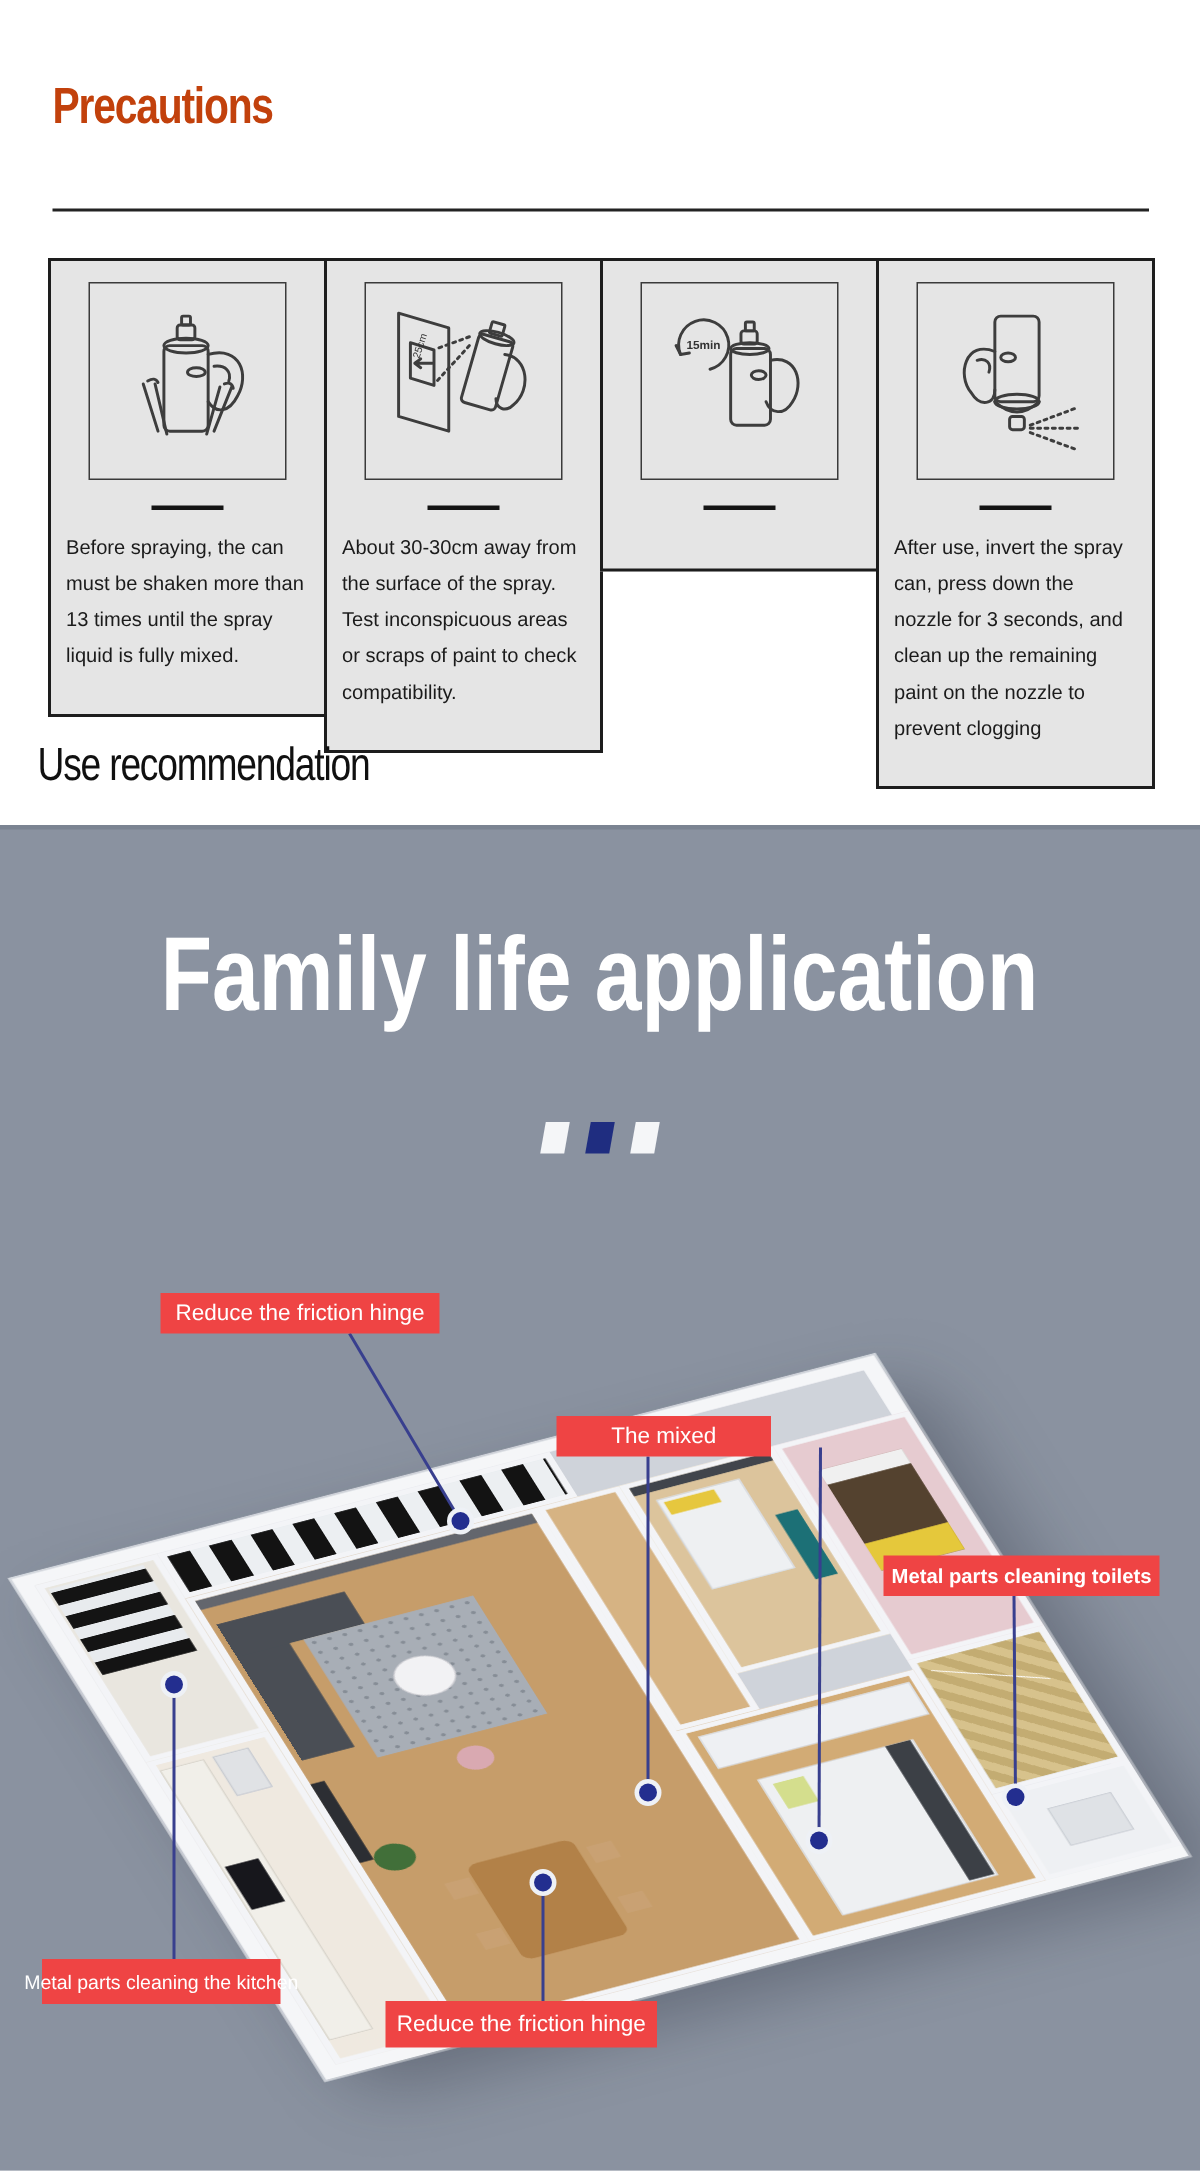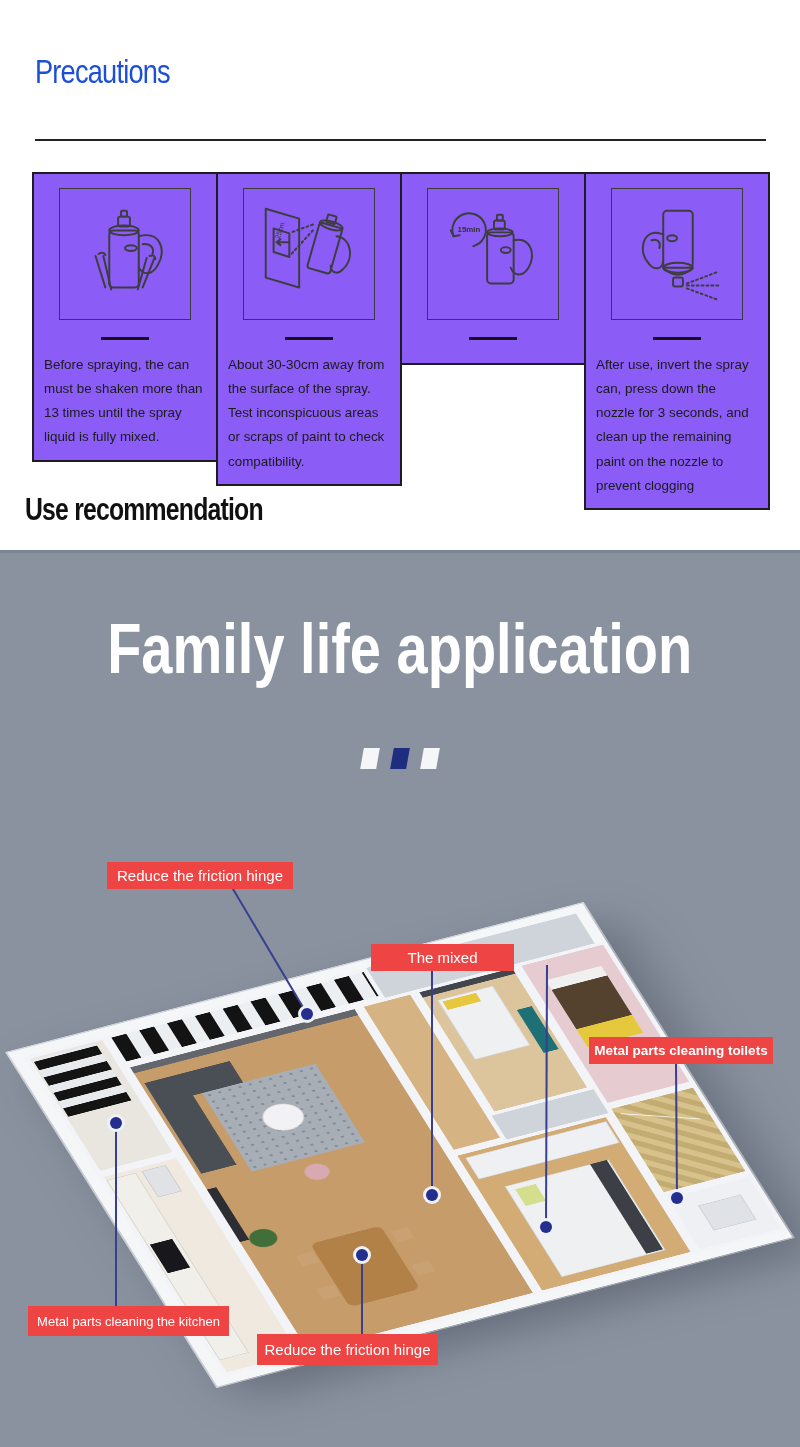--- a/index.html
+++ b/index.html
@@ -1,31 +1,31 @@
 <!DOCTYPE html>
 <html><head>
 <meta charset="utf-8">
 <style>
   html,body{margin:0;padding:0;}
   body{width:800px;height:1447px;background:#ffffff;font-family:"Liberation Sans",sans-serif;position:relative;overflow:hidden;}
 
   
   .white-section{position:relative;width:800px;height:550px;background:#ffffff;}
-  .h-precautions{position:absolute;left:35px;top:52px;margin:0;font-size:34px;font-weight:400;color:#1d4ed8;white-space:nowrap;}
+  .h-precautions{position:absolute;left:35px;top:52px;margin:0;font-size:34px;font-weight:700;color:#c2410c;white-space:nowrap;}
   .h-precautions .t,.h-use .t{display:inline-block;transform:scaleX(.8);transform-origin:left center;letter-spacing:-1px;}
   .rule{position:absolute;left:35px;right:34px;top:139px;height:0;border-top:2px solid #232323;}
   .panels{position:absolute;left:32px;top:172px;width:740px;display:flex;align-items:flex-start;}
-  .panel{width:186px;box-sizing:border-box;border:2px solid #1d1d1d;background:#8b5cf6;padding:12px 10px 10px;}
+  .panel{width:186px;box-sizing:border-box;border:2px solid #1d1d1d;background:#e5e5e5;padding:12px 10px 26px;}
   .panel + .panel{margin-left:-2px;}
   .panel-img{width:130px;height:130px;border:1px solid #3a3a3a;margin:2px auto 0;display:flex;align-items:center;justify-content:center;}
   .panel-divider{width:48px;height:3px;background:#141414;margin:17px auto 13px;}
   .panel-caption{font-size:13.4px;line-height:1.8;color:#1b1b1b;text-align:left;}
   .lineart{stroke:#3d3d3d;fill:none;stroke-width:2;stroke-linecap:round;stroke-linejoin:round;}
   .lineart text{stroke:none;fill:#333;font-family:"Liberation Sans",sans-serif;}
-  .h-use{position:absolute;left:25px;top:492px;margin:0;font-size:31px;font-weight:700;color:#101010;white-space:nowrap;}
+  .h-use{position:absolute;left:25px;top:492px;margin:0;font-size:31px;font-weight:400;color:#101010;white-space:nowrap;}
 
   
   .gray-section{position:relative;width:800px;height:897px;background:#8a92a0;border-top:3px solid #7b8492;box-sizing:border-box;overflow:hidden;}
   .family-title{position:absolute;left:0;top:56px;width:800px;margin:0;text-align:center;font-size:70px;font-weight:700;color:#ffffff;white-space:nowrap;}
   .family-title .t{display:inline-block;transform:scaleX(.8);transform-origin:center;letter-spacing:0px;}
   .squares{position:absolute;left:0;top:195px;width:800px;display:flex;justify-content:center;gap:14px;}
   .sq{width:16px;height:21px;transform:skewX(-10deg);}
   .sq1,.sq3{background:#f5f6f8;}
   .sq2{background:#1f2d80;}
 
@@ -78,21 +78,21 @@
   .bedroom3 .head{left:118px;top:62px;width:18px;height:150px;background:#3c4046;}
   .bedroom3 .pillow{left:34px;top:70px;width:22px;height:28px;background:#d4de8d;}
 
   
   .overlay{position:absolute;left:0;top:0;pointer-events:none;}
   .callout{position:absolute;background:#ef4444;color:#ffffff;display:flex;align-items:center;justify-content:center;
            font-size:15px;line-height:1;box-sizing:border-box;white-space:nowrap;}
   .l1{left:107px;top:309px;width:186px;height:27px;}
   .l2{left:371px;top:391px;width:143px;height:27px;}
   .l3{left:589px;top:484px;width:184px;height:27px;font-size:13.5px;font-weight:bold;}
-  .l4{left:28px;top:753px;width:201px;height:30px;font-size:13px;}
+  .l4{left:28px;top:753px;width:159px;height:30px;font-size:13px;}
   .l5{left:257px;top:781px;width:181px;height:31px;}
   .l6{left:490px;top:785px;width:187px;height:27px;font-size:14px;}
 </style>
 </head>
 <body>
 
 <div class="white-section">
 
   <h1 class="h-precautions"><span class="t">Precautions</span></h1>
   <div class="rule"></div>

